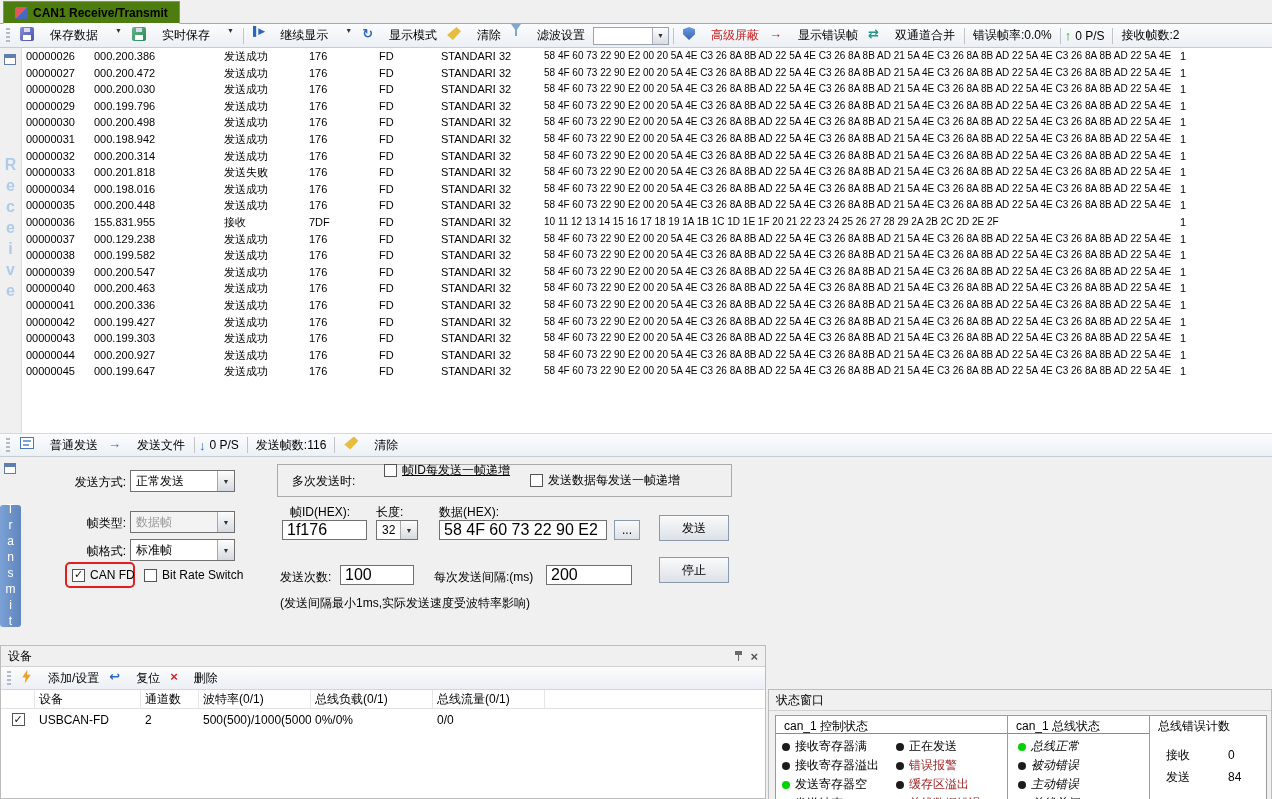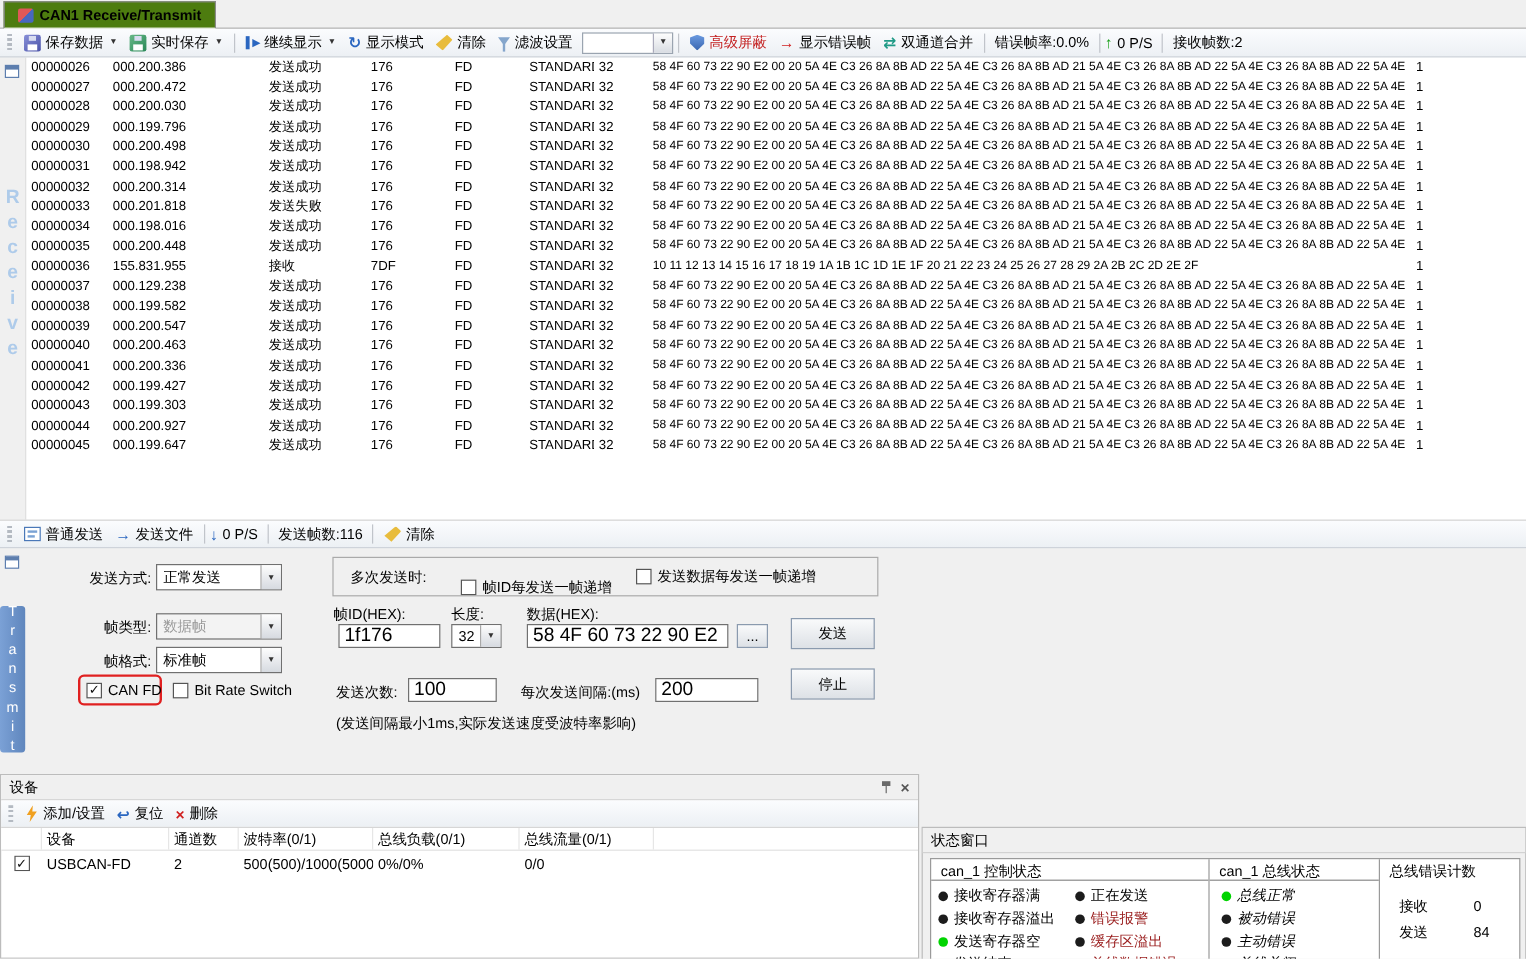--- a/index.html
+++ b/index.html
@@ -20,21 +20,21 @@
 
   
   .toolbar {
     position:absolute; left:0; right:0; height:24px;
     background:linear-gradient(#fbfcfe,#ecf0f4); border-bottom:1px solid #c6ccd4;
     display:flex; align-items:center; padding-left:5px;
   }
   #toolbar1 { top:24px; }
   #toolbar2 { top:433px; border-top:1px solid #d8d8d8; }
   .grip { width:4px; height:15px; margin:0 5px 0 1px; background:repeating-linear-gradient(to bottom,#b4bac2 0 2px,transparent 2px 4px); flex:none; }
-  .tbtn { display:flex; align-items:center; gap:4px; padding:2px 5px; border-radius:2px; white-space:nowrap; }
+  .tbtn { display:flex; gap:16px; padding:2px 5px; border-radius:2px; white-space:nowrap; }
   .tsep { width:1px; height:16px; background:#c0c4ca; margin:0 4px; flex:none; }
   .dd-arrow { font-size:7px; color:#333; margin-left:1px; }
   .ttext { padding:0 4px; white-space:nowrap; }
   .red-label { color:#c42222; }
   .filter-combo { width:76px; height:18px; border:1px solid #9aa4b0; background:#fff; display:flex; margin-left:3px; }
   .filter-combo .btn { margin-left:auto; width:16px; background:linear-gradient(#fdfdfd,#d8dce2); border-left:1px solid #aab; display:flex; align-items:center; justify-content:center; font-size:7px; color:#333; }
 
   
   .ic { display:inline-block; position:relative; flex:none; }
   .g { font-weight:bold; line-height:1; flex:none; }
@@ -443,36 +443,36 @@
 </div>
 <div id="txpanel">
   <span class="abs lbl lbl-r" style="left:36px;top:17px;">发送方式:</span>
   <div class="abs dd" style="left:108px;top:13px;width:105px;height:22px;">
     <span class="val">正常发送</span>
     <span class="btn">▼</span>
   </div>
 
   <div class="abs groupbox" style="left:255px;top:7px;width:455px;height:33px;"></div>
   <span class="abs lbl" style="left:270px;top:16px;">多次发送时:</span>
-  <div class="abs cb-row" style="left:362px;top:24px;">
+  <div class="abs cb-row" style="left:362px;top:5px;text-decoration:underline;">
     <span id="cb-idinc" class="cb"></span>
     <span>帧ID每发送一帧递增</span>
   </div>
   <div class="abs cb-row" style="left:508px;top:15px;">
     <span id="cb-datainc" class="cb"></span>
     <span>发送数据每发送一帧递增</span>
   </div>
 
   <span class="abs lbl lbl-r" style="left:36px;top:58px;">帧类型:</span>
   <div class="abs dd disabled" style="left:108px;top:54px;width:105px;height:22px;">
     <span class="val">数据帧</span>
     <span class="btn">▼</span>
   </div>
 
-  <span class="abs lbl" style="left:256px;top:47px;">帧ID(HEX):</span>
+  <span class="abs lbl" style="left:268px;top:47px;">帧ID(HEX):</span>
   <input class="abs inp" style="left: 260px; top: 63px; width: 85px; height: 20px;" value="1f176">
   <span class="abs lbl" style="left:354px;top:47px;">长度:</span>
   <div class="abs dd" style="left:354px;top:63px;width:42px;height:20px;">
     <span class="val">32</span>
     <span class="btn">▼</span>
   </div>
   <span class="abs lbl" style="left:417px;top:47px;">数据(HEX):</span>
   <input class="abs inp" style="left: 417px; top: 63px; width: 168px; height: 20px;" value="58 4F 60 73 22 90 E2 00 2">
   <div class="abs pbtn" style="left:592px;top:63px;width:26px;height:20px;">
     <span>...</span>

